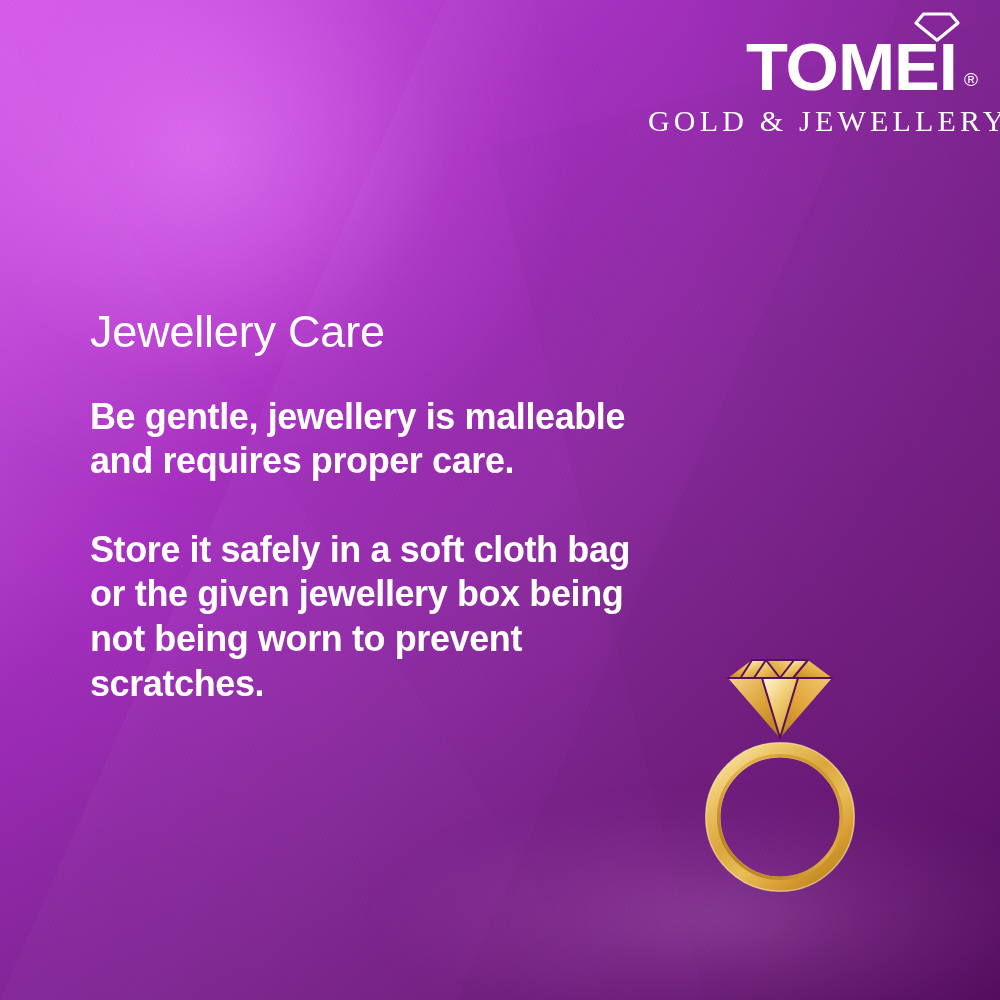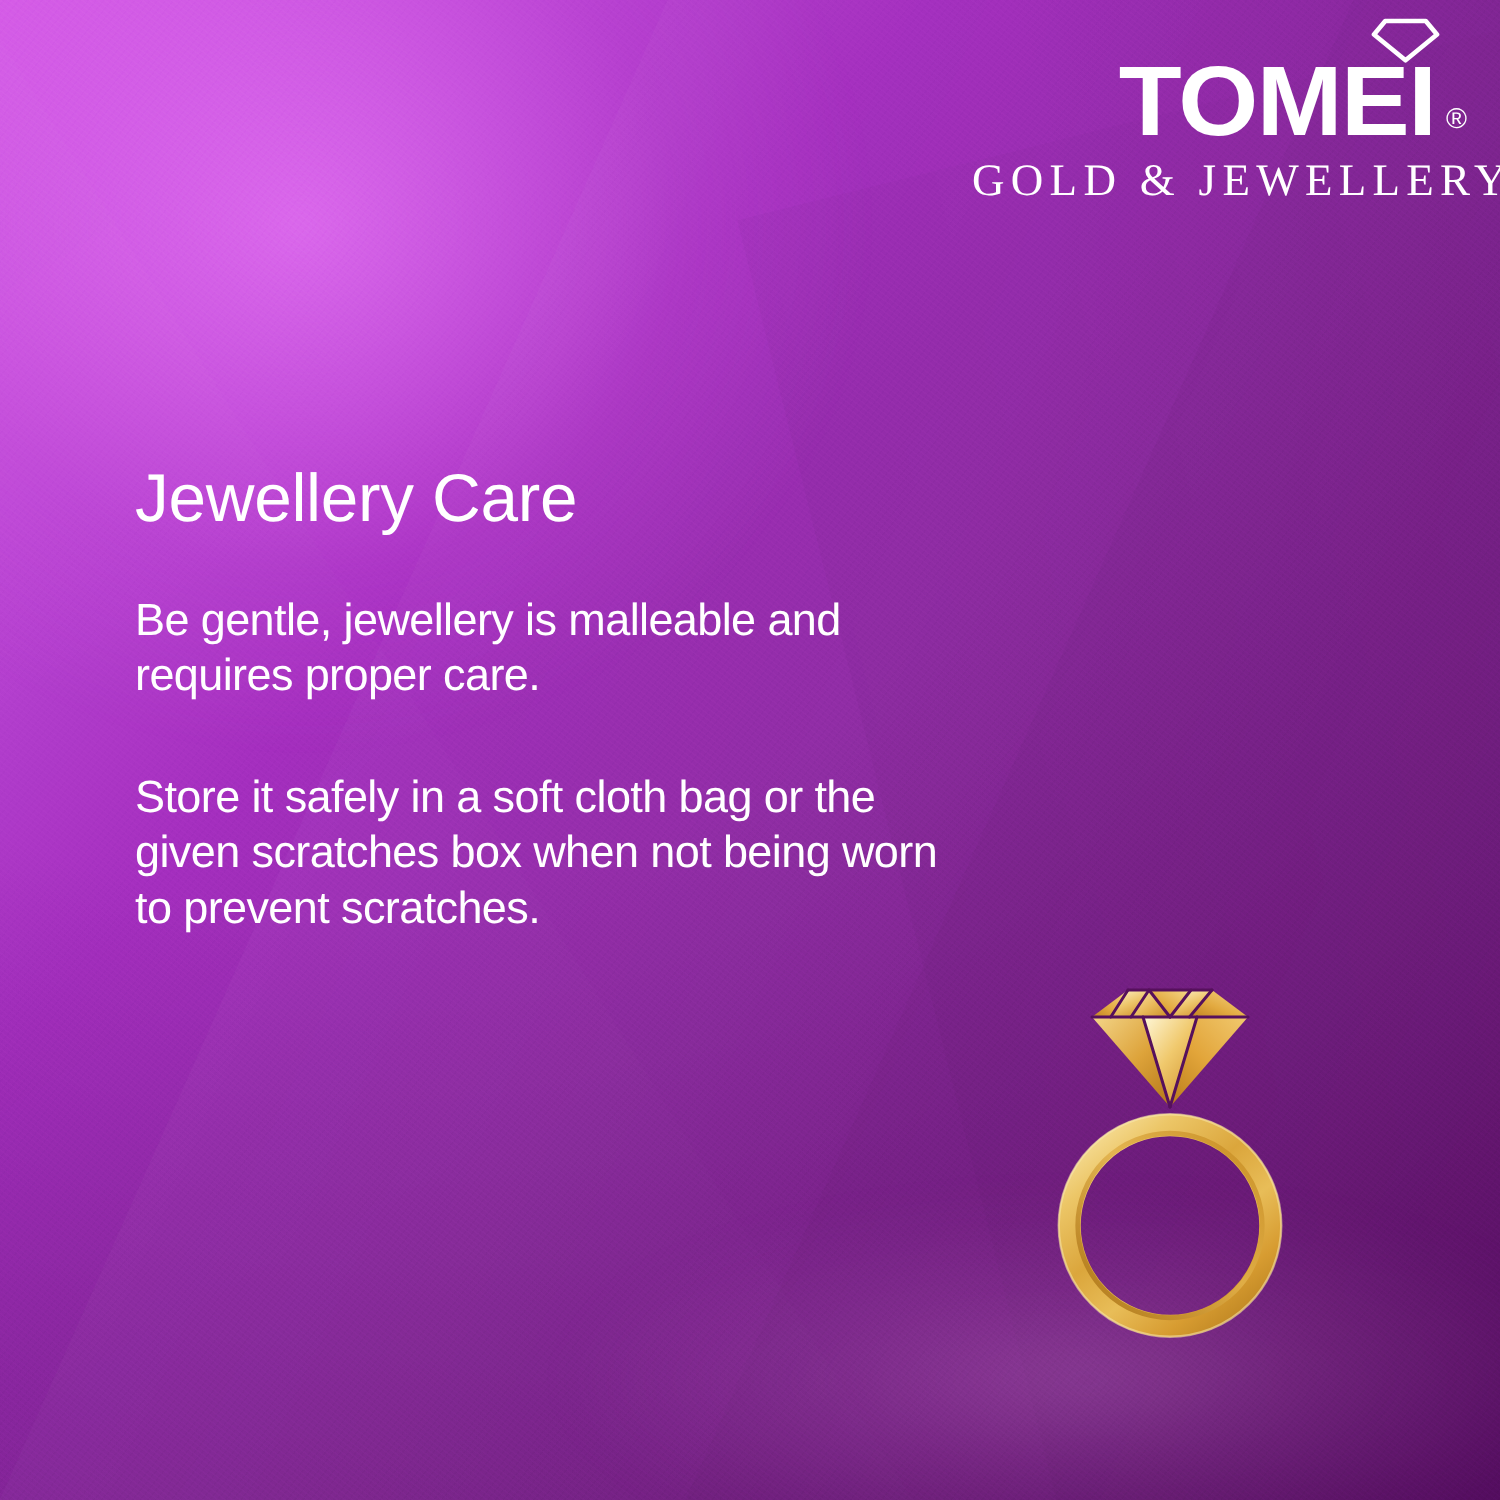--- a/index.html
+++ b/index.html
@@ -160,22 +160,22 @@
   }
   .headline {
     font-size: 45px;
     font-weight: 300;
     line-height: 1.1;
     letter-spacing: -0.2px;
     margin: 0 0 38px 0;
     color: #fff;
   }
   .para {
-    font-size: 30px;
-    font-weight: normal;
+    font-size: 36px;
+    font-weight: bold;
     line-height: 1.24;
     letter-spacing: -0.4px;
     margin: 0 0 44px 0;
     color: #fff;
     max-width: 545px;
   }
   .para:last-child { margin-bottom: 0; }
 
   
   .ring-graphic {
@@ -214,21 +214,21 @@
       <span class="logo-word">TOMEI</span>
       <span class="logo-reg">®</span>
     </div>
 
     <div class="logo-sub">GOLD &amp; JEWELLERY</div>
   </div>
 
   <div class="copy">
     <h1 class="headline">Jewellery Care</h1>
     <p class="para">Be gentle, jewellery is malleable and requires proper care.</p>
-    <p class="para">Store it safely in a soft cloth bag or the given scratches box when not being worn to prevent scratches.</p>
+    <p class="para">Store it safely in a soft cloth bag or the given jewellery box being not being worn to prevent scratches.</p>
   </div>
 
   <div class="ring-graphic">
     <svg viewBox="0 0 180 260" xmlns="http://www.w3.org/2000/svg">
       <defs>
         <linearGradient id="gFacetA" x1="0" y1="0" x2="1" y2="1">
           <stop offset="0%" stop-color="#fbeab0"></stop>
           <stop offset="55%" stop-color="#e9b95a"></stop>
           <stop offset="100%" stop-color="#c98c26"></stop>
         </linearGradient>

